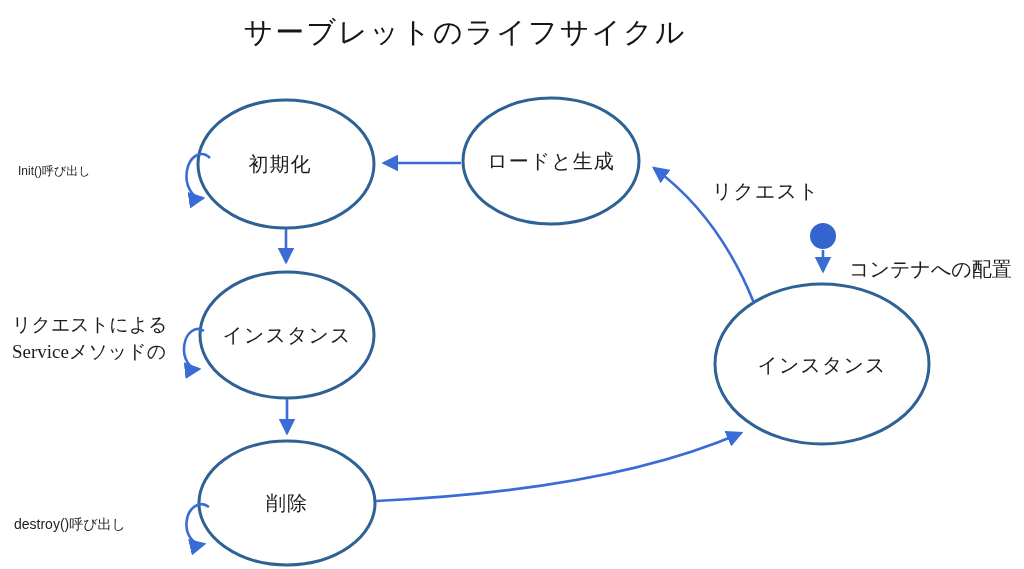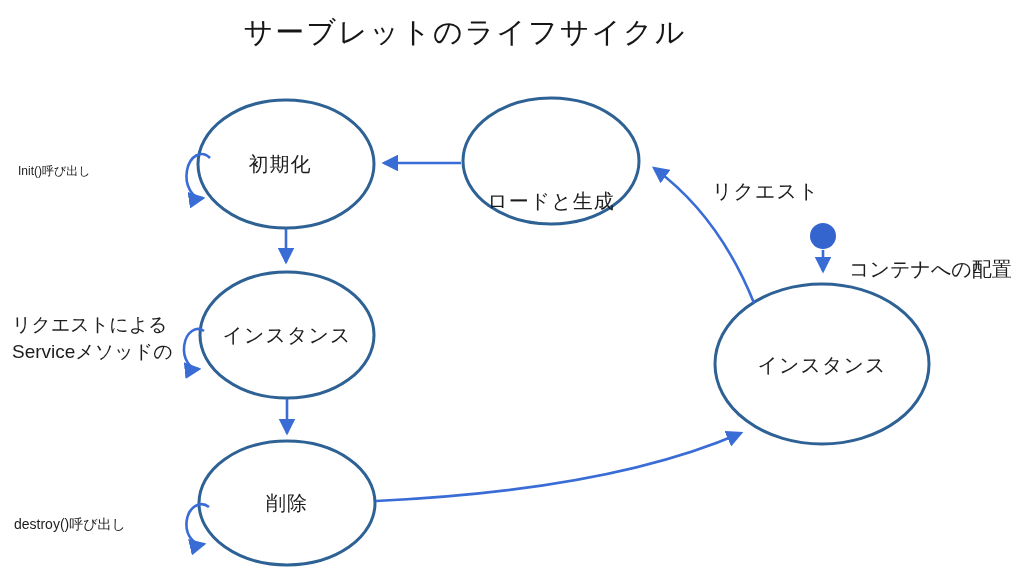--- a/index.html
+++ b/index.html
@@ -36,21 +36,21 @@
     white-space: nowrap;
     line-height: 27px;
   }
   .edge-label {
     position: absolute;
     color: #1c1c1c;
     white-space: nowrap;
     line-height: 27px;
   }
   .lbl-init-call      { left: 18px;  top: 158px; font-size: 12px; }
-  .lbl-service-call   { left: 12px;  top: 311px; font-size: 19px; }
+  .lbl-service-call   { left: 12px;  top: 311px; font-size: 19px; font-family: Liberation Serif, serif; }
   .lbl-destroy-call   { left: 14px;  top: 511px; font-size: 14px; }
   .lbl-request        { left: 712px; top: 178px; font-size: 20px; letter-spacing: 1px; }
   .lbl-container      { left: 849px; top: 256px; font-size: 20px; }
 </style>
 </head>
 <body>
 
 <div class="canvas">
 
   <svg class="diagram" width="1024" height="569" viewBox="0 0 1024 569">
@@ -76,21 +76,21 @@
     <path class="edge-path" d="M 376 501 Q 610 490 741 433" marker-end="url(#arrow)" stroke="#3a6cd6"></path>
 
     <path class="loop-path" d="M 210 158 A 15 22 0 1 0 203 198" marker-end="url(#arrow)" stroke="#3a6cd6"></path>
     <path class="loop-path" d="M 204 331 A 14 20 0 1 0 199 369" marker-end="url(#arrow)" stroke="#3a6cd6"></path>
     <path class="loop-path" d="M 209 507 A 15 20 0 1 0 204 544" marker-end="url(#arrow)" stroke="#3a6cd6"></path>
   </svg>
 
   <div class="page-title">サーブレットのライフサイクル</div>
 
   <div class="node-label" style="left:280px; top:164px;">初期化</div>
-  <div class="node-label" style="left:551px; top:161px;margin-top:40px;">ロードと生成</div>
+  <div class="node-label" style="left:551px; top:161px;">ロードと生成</div>
   <div class="node-label" style="left:287px; top:335px;">インスタンス</div>
   <div class="node-label" style="left:287px; top:503px;">削除</div>
   <div class="node-label" style="left:822px; top:365px;">
     <div>インスタンス</div>
   </div>
 
   <div class="edge-label lbl-init-call">Init()呼び出し</div>
   <div class="edge-label lbl-service-call">
     <div>リクエストによる</div>
     <div>Serviceメソッドの</div>

